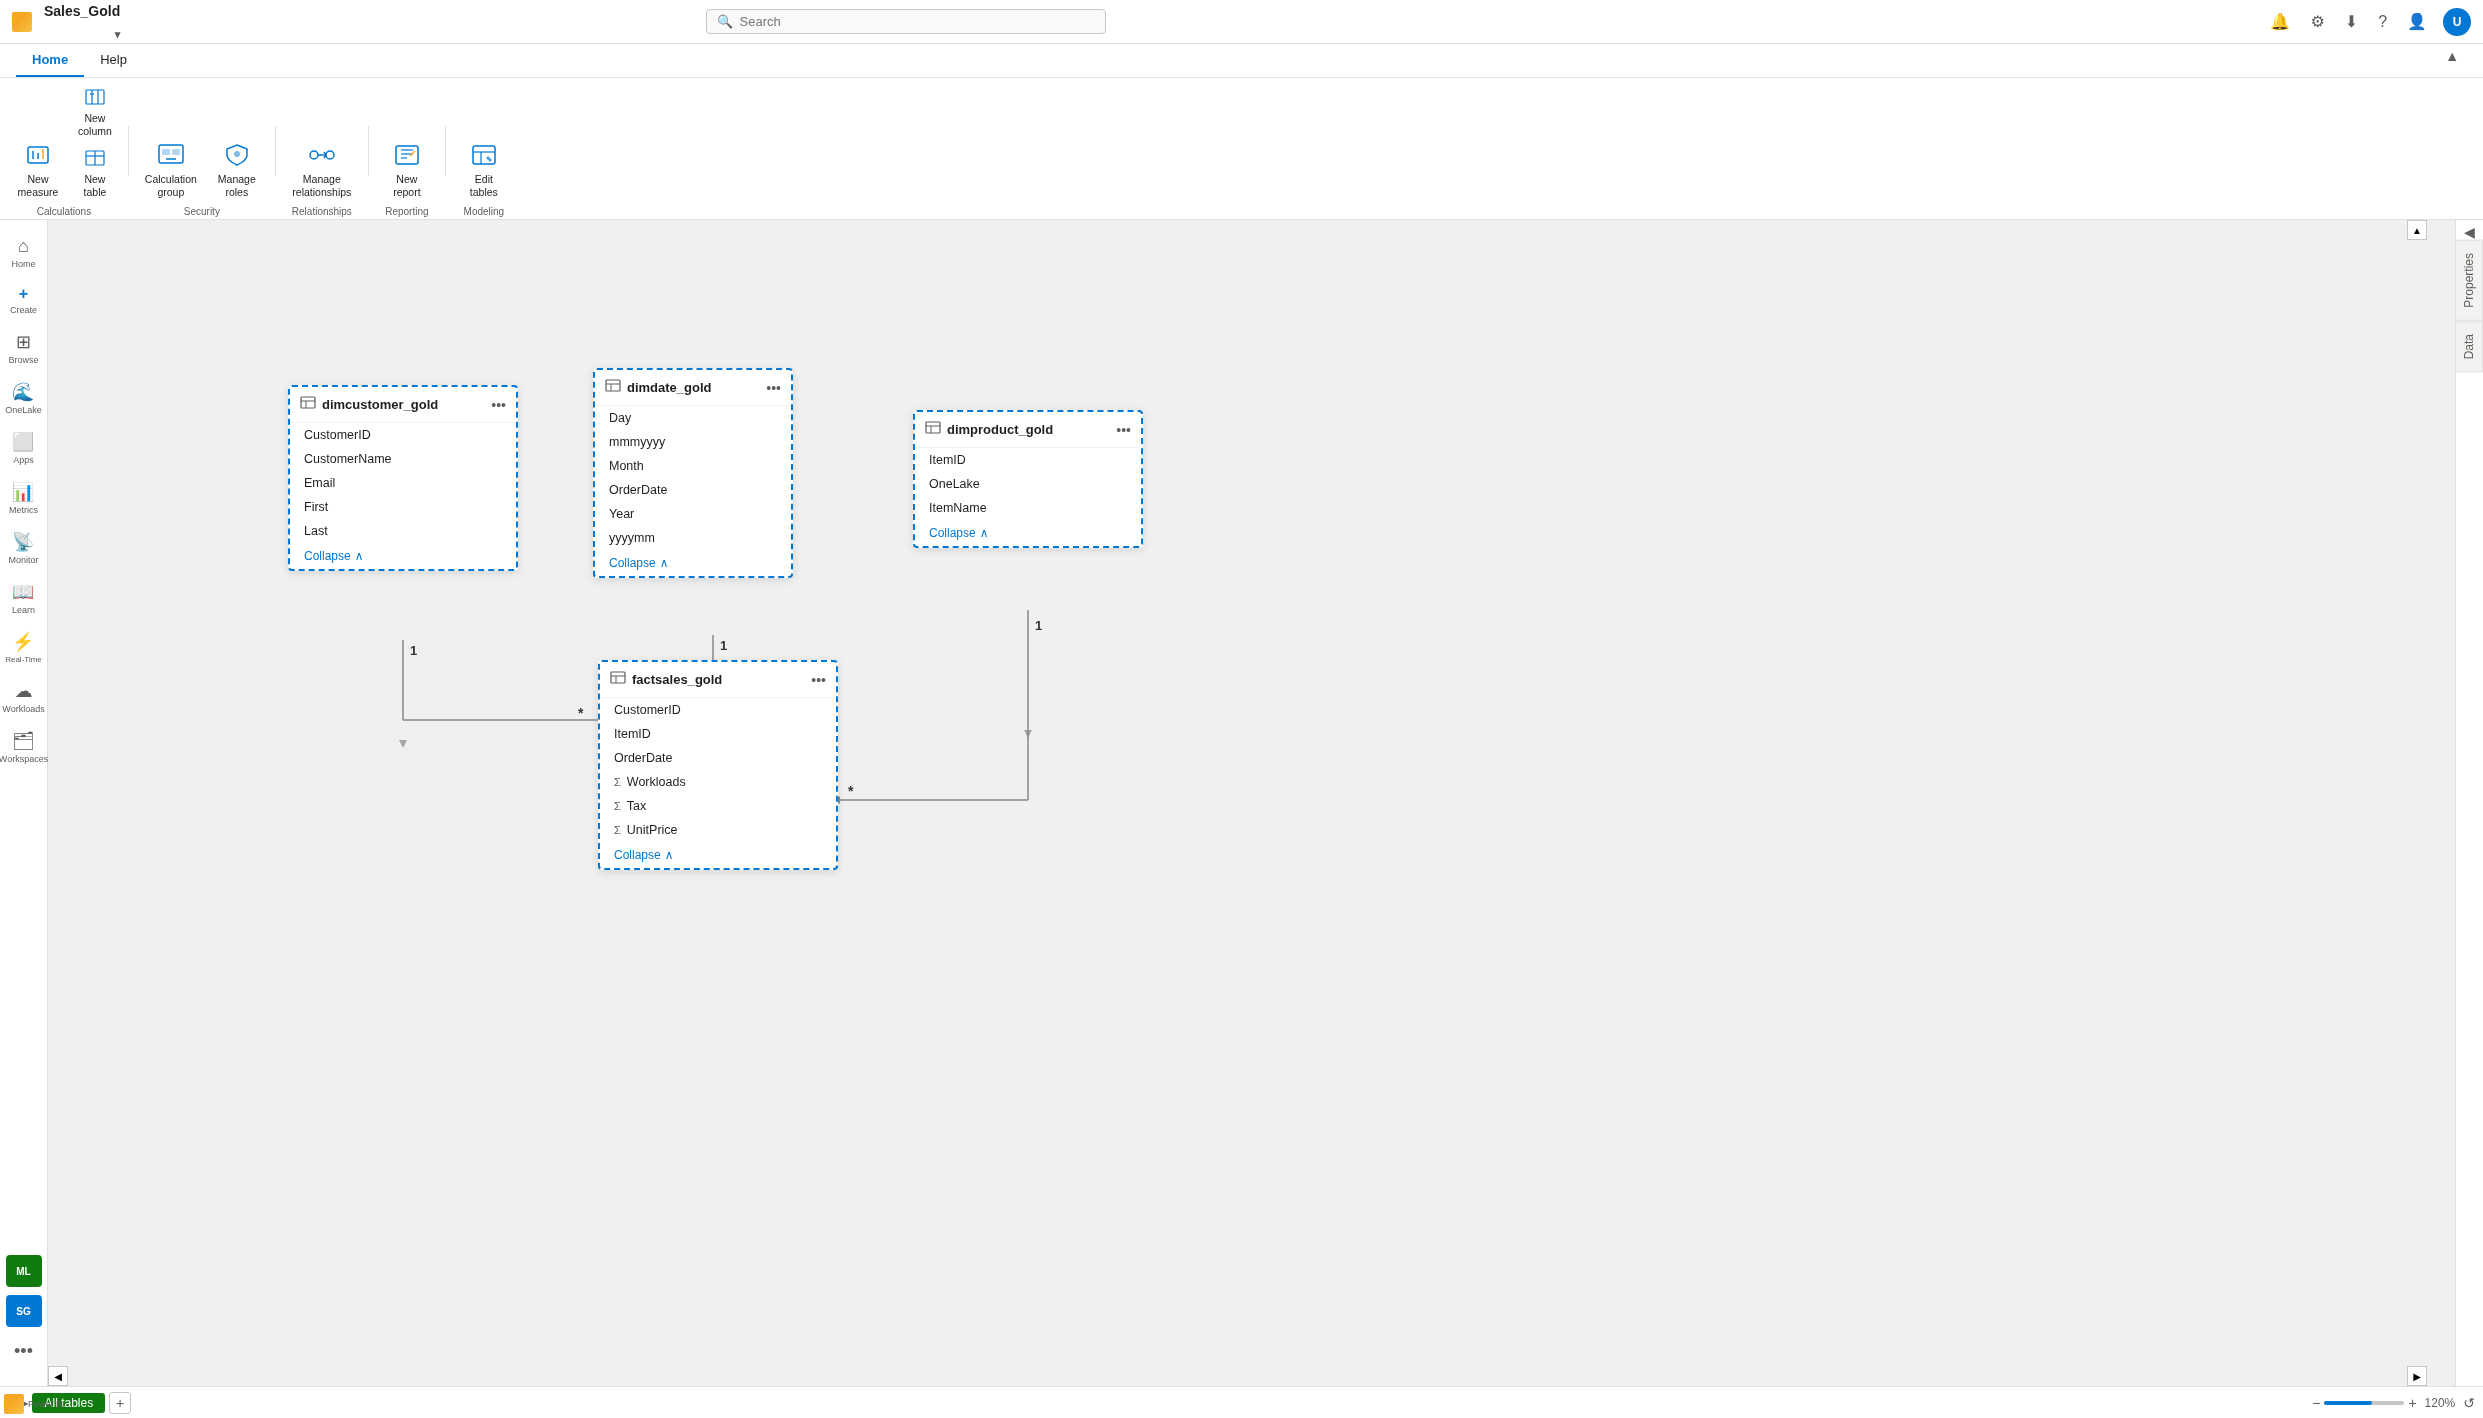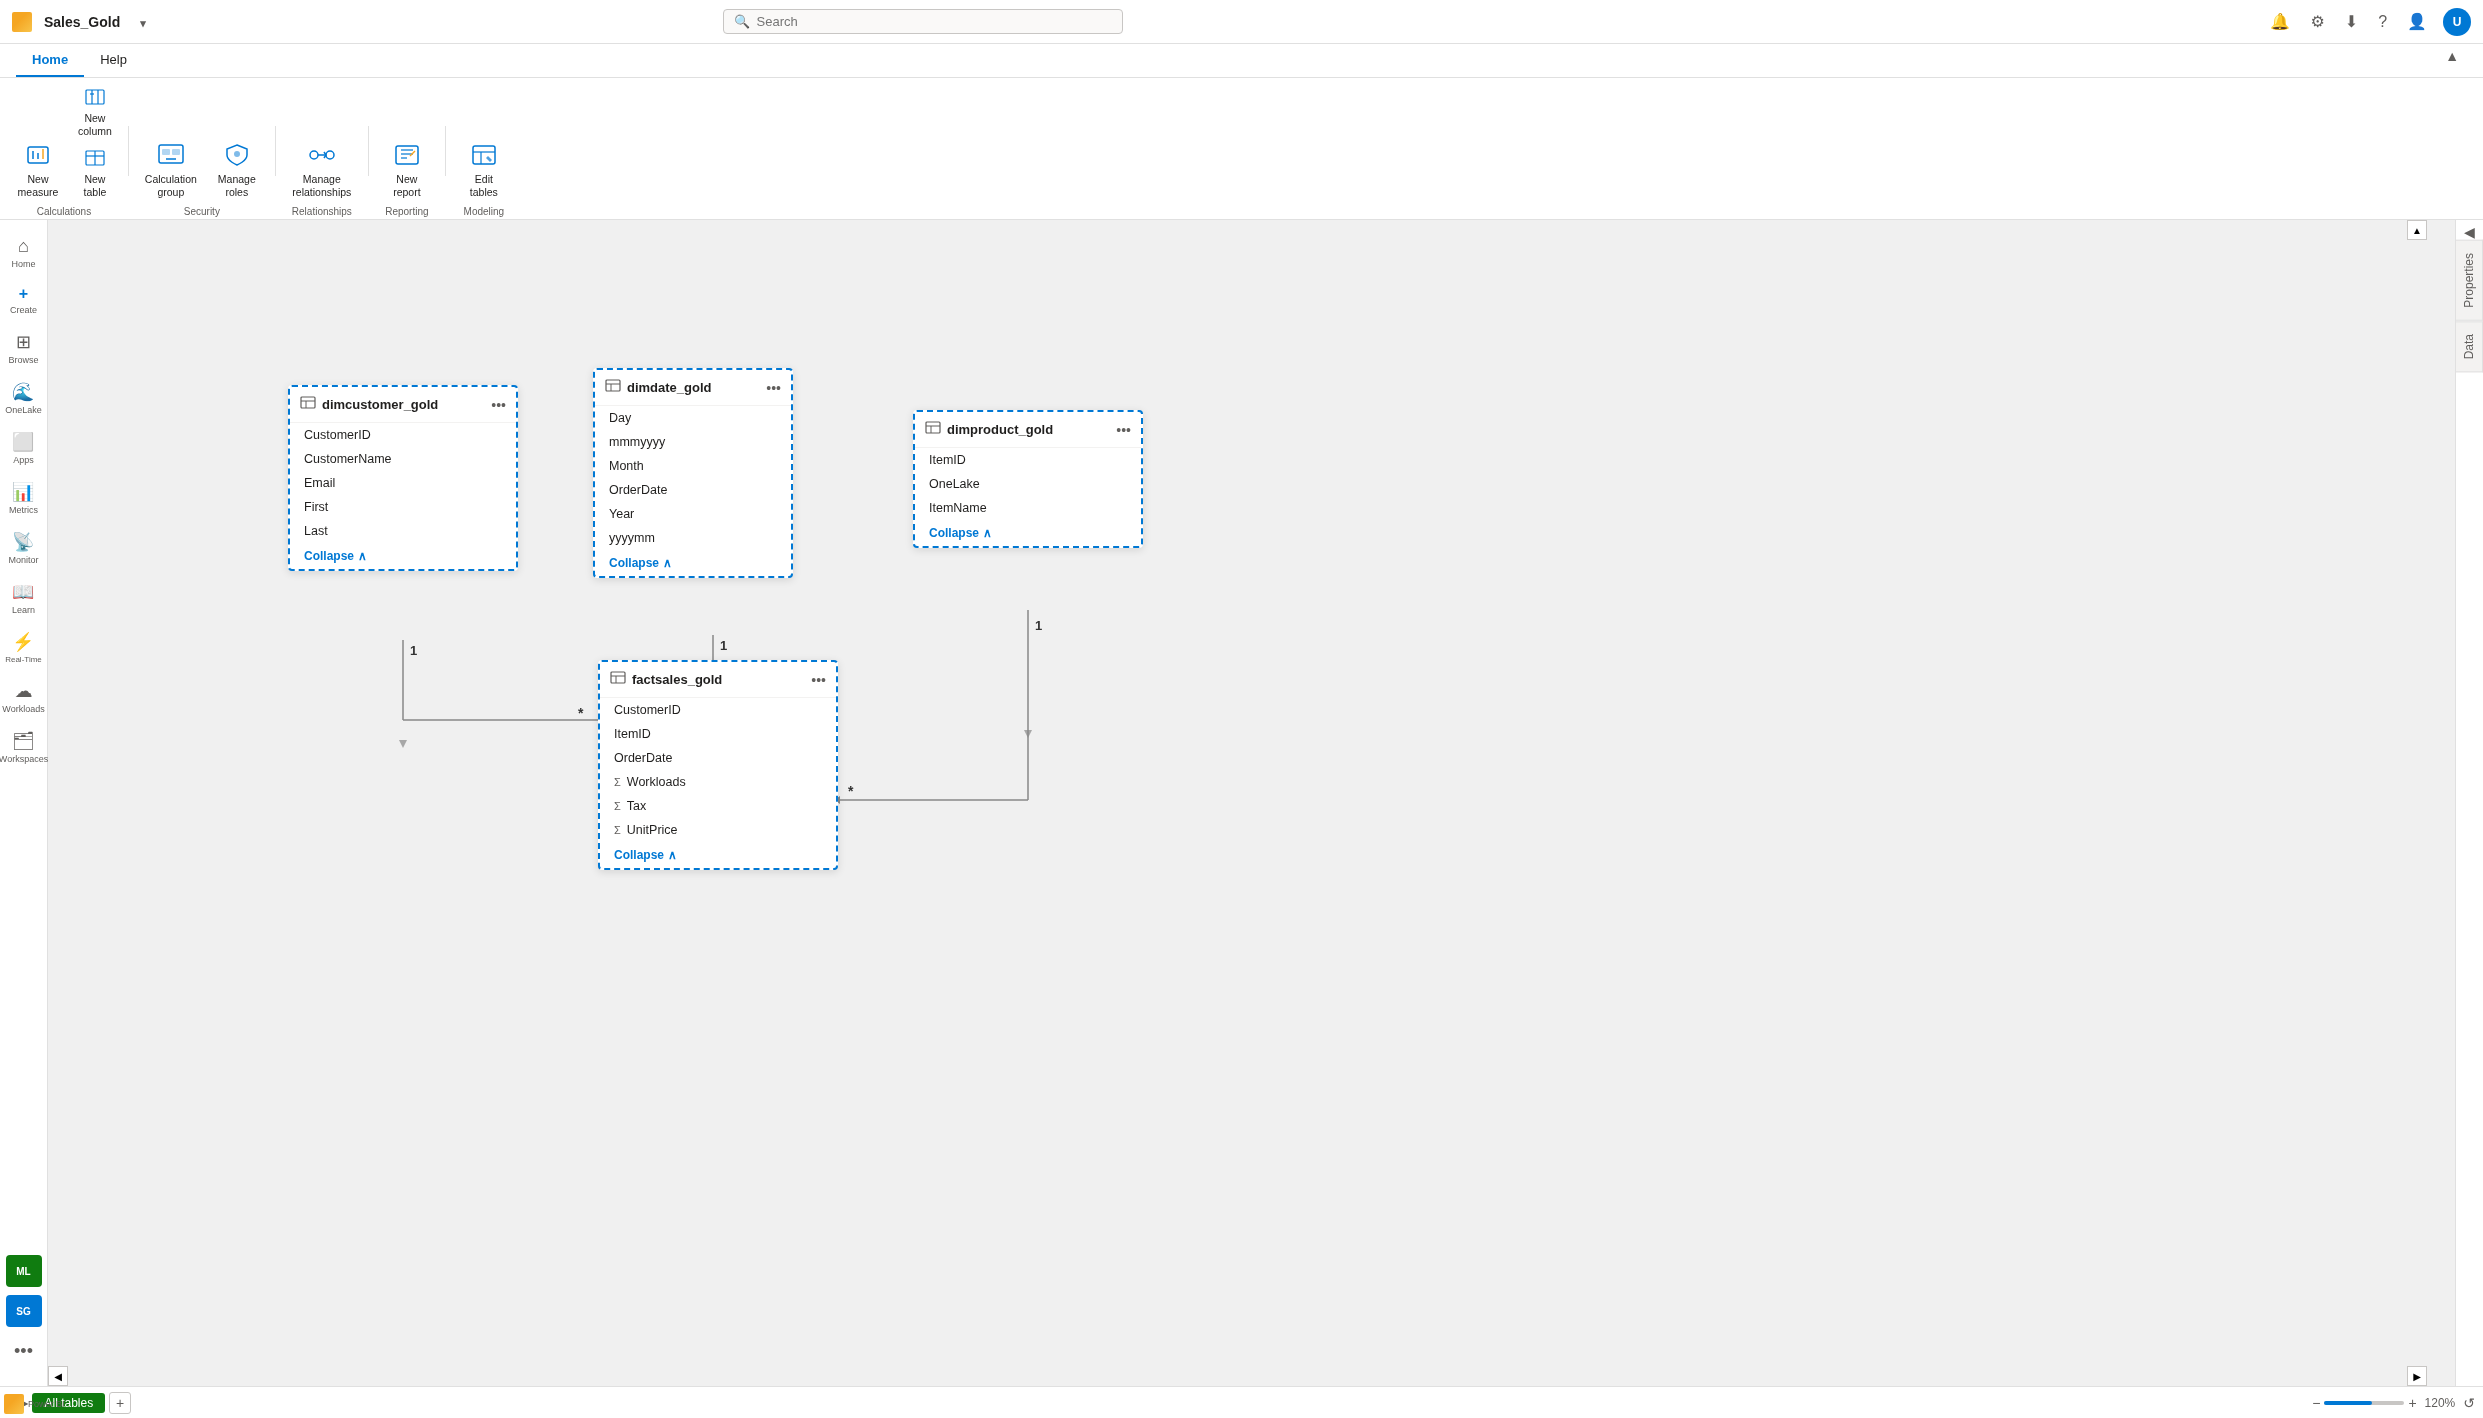--- a/index.html
+++ b/index.html
@@ -11,21 +11,21 @@
       height: 44px;
       display: flex;
       align-items: center;
       padding: 0 12px;
       border-bottom: 1px solid #e0e0e0;
       gap: 12px;
       flex-shrink: 0;
     }
     .topbar-logo { display: flex; align-items: center; gap: 6px; font-weight: 600; font-size: 14px; }
     .topbar-logo-icon { width: 20px; height: 20px; background: linear-gradient(135deg, #f5a623 40%, #f8c44a 100%); border-radius: 2px; }
-    .topbar-title { display: flex; align-items: flex-end; gap: 20px; font-size: 14px; color: #201f1e; font-weight: 600; }
+    .topbar-title { display: flex; align-items: flex-end; gap: 9px; font-size: 14px; color: #201f1e; font-weight: 600; flex-direction: column; }
     .topbar-search {
       flex: 1;
       max-width: 400px;
       margin: 0 auto;
       display: flex;
       align-items: center;
       border: 1px solid #c8c6c4;
       border-radius: 4px;
       padding: 4px 10px;
       gap: 6px;
@@ -264,21 +264,20 @@
     }
     .table-card-field .field-icon { font-size: 11px; color: #605e5c; }
     .table-card-collapse {
       padding: 6px 14px;
       font-size: 12px;
       color: #0078d4;
       cursor: pointer;
       display: flex;
       align-items: center;
       gap: 4px;
-      font-weight: bold;
     }
 
     
     .relations-svg {
       position: absolute;
       top: 0;
       left: 0;
       width: 100%;
       height: 100%;
       pointer-events: none;

